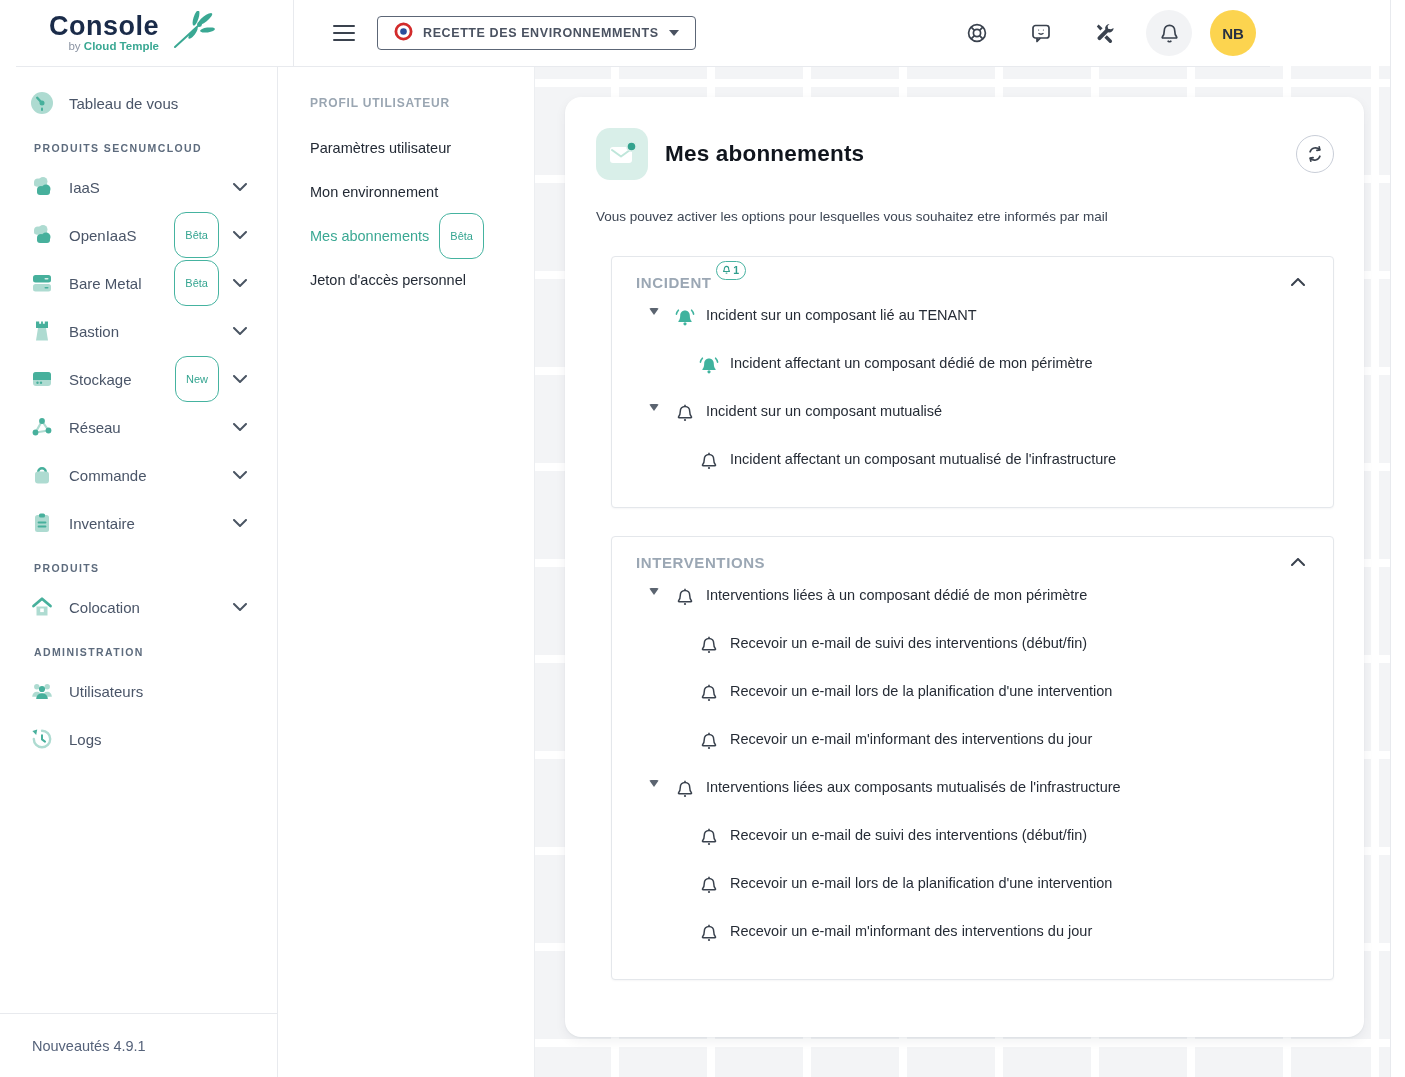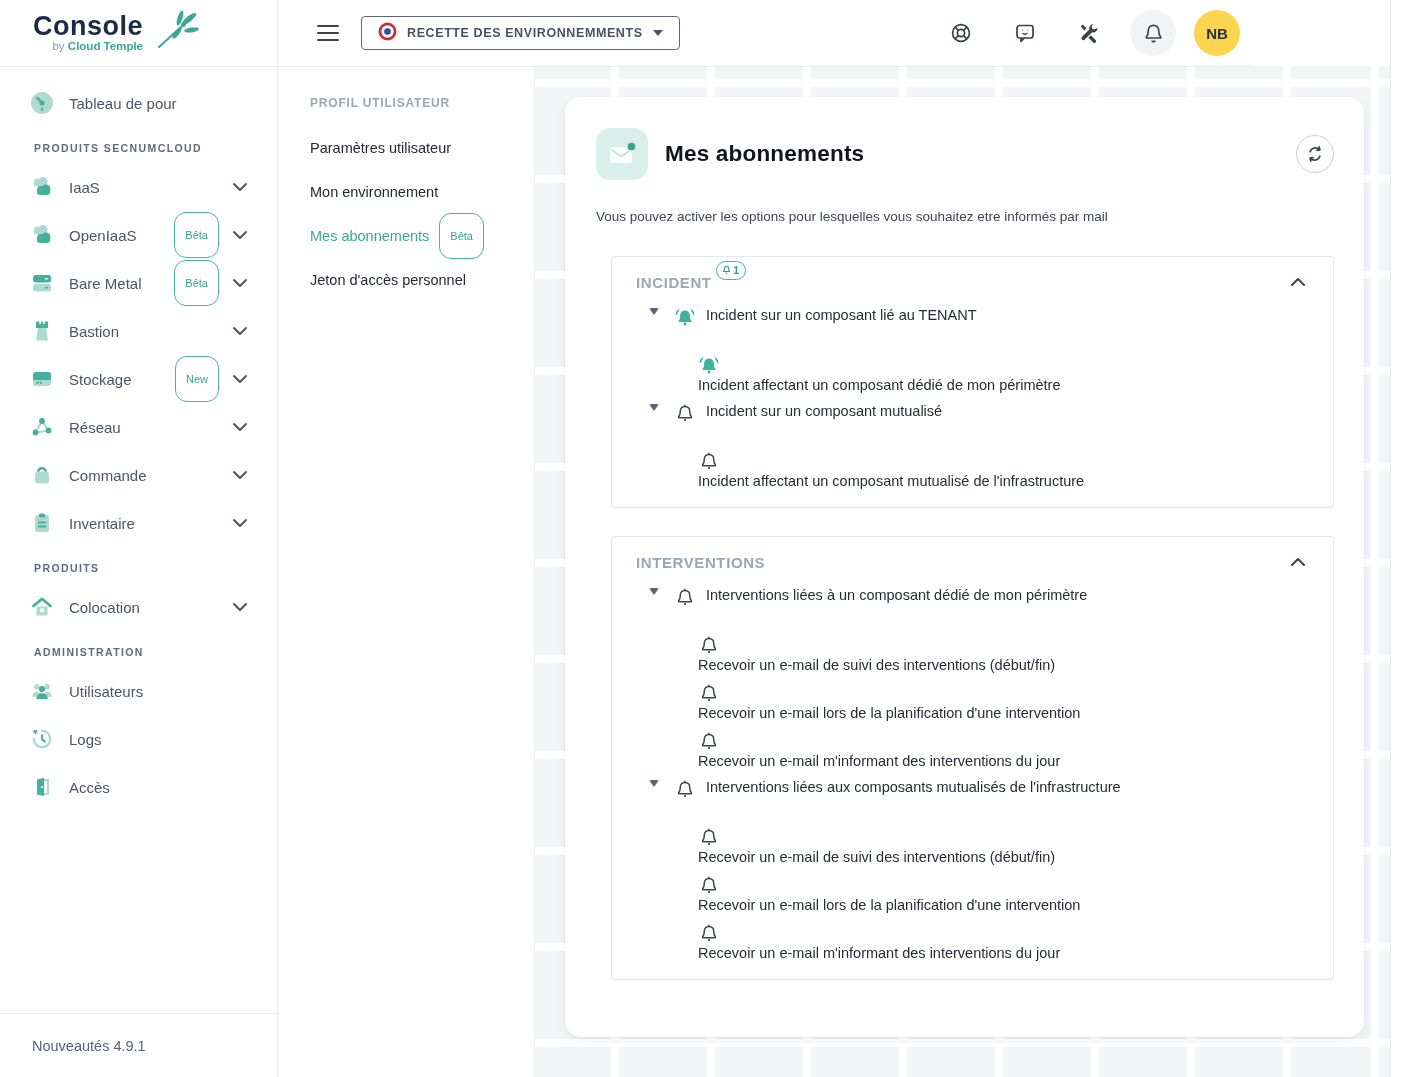--- a/index.html
+++ b/index.html
@@ -3,21 +3,21 @@
 <meta charset="utf-8">
 <style>
   html,body{margin:0;padding:0;}
   body{
     width:1405px;height:1077px;overflow:hidden;position:relative;
     font-family:"Liberation Sans",sans-serif;background:#ffffff;
     -webkit-font-smoothing:antialiased;
   }
   
   .topbar{
-    position:absolute;left:0;top:0;width:1254px;height:66px;background:#fff;
+    position:absolute;left:16px;top:0;width:1254px;height:66px;background:#fff;
     border-bottom:1px solid #e8eaee;display:flex;align-items:center;z-index:6;
   }
   .logo-block{width:278px;height:66px;border-right:1px solid #e8eaee;display:flex;align-items:center;
     padding-left:33px;box-sizing:border-box;gap:10px;cursor:pointer;}
   .logo-text{display:flex;flex-direction:column;line-height:1;}
   .logo-main{font-size:27px;font-weight:800;color:#1a2b49;letter-spacing:.5px;}
   .logo-sub{font-size:11.5px;margin-top:1px;align-self:flex-end;}
   .logo-sub .by{color:#8b94a3;}
   .logo-sub .company{color:#3aa893;font-weight:700;}
   .hamburger{margin-left:39px;width:22px;height:16px;display:flex;flex-direction:column;justify-content:space-between;cursor:pointer;border:none;background:none;padding:0;}
@@ -85,21 +85,21 @@
   .group-head{height:50px;display:flex;align-items:center;padding:0 24px;}
   .group-title{font-size:15px;font-weight:700;letter-spacing:.6px;color:#9ba7b4;position:relative;text-align:right;}
   .count-badge{
     position:absolute;top:-13px;right:-34px;display:inline-flex;align-items:center;gap:2px;
     border:1.5px solid #49b3a2;border-radius:10px;height:17px;padding:0 5px;
     font-size:10.5px;font-weight:600;color:#2f9e8d;background:#fff;
   }
   .collapse-btn{margin-left:auto;background:none;border:none;cursor:pointer;display:flex;padding:4px;}
   .sub-row{display:flex;height:48px;}
   .sub-row.lvl1{padding-left:36px;}
-  .sub-row.lvl2{padding-left:86px;flex-direction:column;}
+  .sub-row.lvl2{padding-left:86px;}
   .tri{width:12px;height:8px;margin-right:14px;flex:none;cursor:pointer;position:relative;}
   .tri::after{content:"";position:absolute;left:1px;top:1px;border-left:5.5px solid transparent;border-right:5.5px solid transparent;border-top:7px solid #5b6470;border-radius:2px;}
   .bell{width:22px;height:22px;margin-right:10px;flex:none;display:flex;cursor:pointer;}
   .bell svg{width:22px;height:22px;}
   .r-label{font-size:14.5px;color:#262c36;}
 </style>
 </head>
 <body>
 
 <header class="topbar">
@@ -171,21 +171,21 @@
 <nav class="sidebar">
   <div class="side-item">
     <span class="s-icon">
       <svg viewBox="0 0 26 26">
           <circle cx="13" cy="13" r="11" fill="#aedbd1"></circle>
           <path d="M13 13 L8.2 7.8" stroke="#47b09c" stroke-width="2.4" stroke-linecap="round"></path>
           <circle cx="13" cy="13" r="2.5" fill="#47b09c"></circle>
           <path d="M13 18.5 v1.5" stroke="#47b09c" stroke-width="2" stroke-linecap="round"></path>
         </svg>
     </span>
-    <span class="s-label">Tableau de pour</span>
+    <span class="s-label">Tableau de vous</span>
   </div>
 
   <div class="side-sec">PRODUITS SECNUMCLOUD</div>
 
   <div class="side-item">
     <span class="s-icon">
       <svg viewBox="0 0 26 26">
           <g fill="#aedbd1">
             <circle cx="9" cy="8.5" r="4"></circle>
             <circle cx="14" cy="7.5" r="4.5"></circle>
@@ -380,30 +380,20 @@
     <span class="s-icon">
       <svg viewBox="0 0 26 26">
           <path d="M13 4.8 a8.2 8.2 0 1 1 -8.2 8.2" fill="none" stroke="#aedbd1" stroke-width="2.4" stroke-linecap="round"></path>
           <path d="M8.2 3.4 L3.4 5 L7.2 9 Z" fill="#47b09c"></path>
           <path d="M13 9.2 v4.2 l3 2.2" fill="none" stroke="#47b09c" stroke-width="2" stroke-linecap="round" stroke-linejoin="round"></path>
         </svg>
     </span>
     <span class="s-label">Logs</span>
   </div>
 
-  <div class="side-item">
-    <span class="s-icon">
-      <svg viewBox="0 0 26 26">
-          <path d="M8 5.5 L15 4 V22 L8 20.5 Z" fill="#47b09c"></path>
-          <circle cx="13" cy="13" r="1" fill="#ffffff"></circle>
-          <path d="M15 6.2 h4 V20 h-4" fill="none" stroke="#aedbd1" stroke-width="2.2"></path>
-        </svg>
-    </span>
-    <span class="s-label">Accès</span>
-  </div>
 
   <div class="side-footer">
     <a>Nouveautés 4.9.1</a>
   </div>
 </nav>
 
 <nav class="submenu">
   <div class="sub-title">PROFIL UTILISATEUR</div>
   <div class="sub-item">
     <span class="m-label">Paramètres utilisateur</span>

